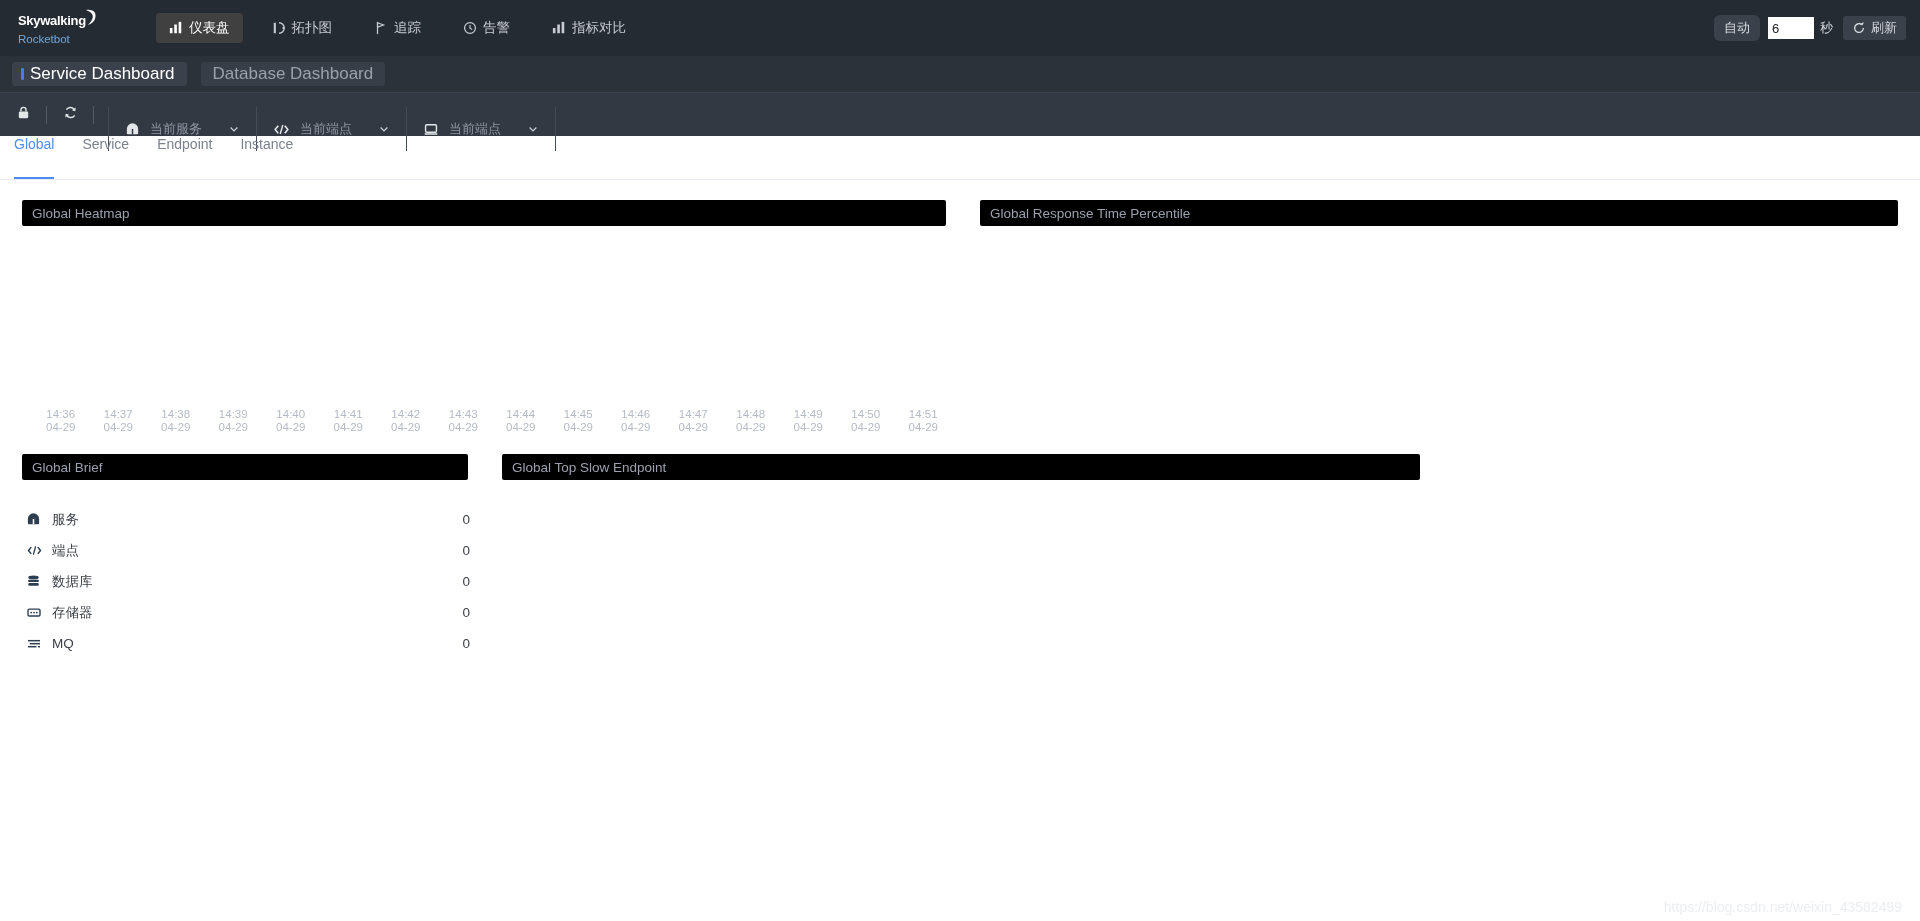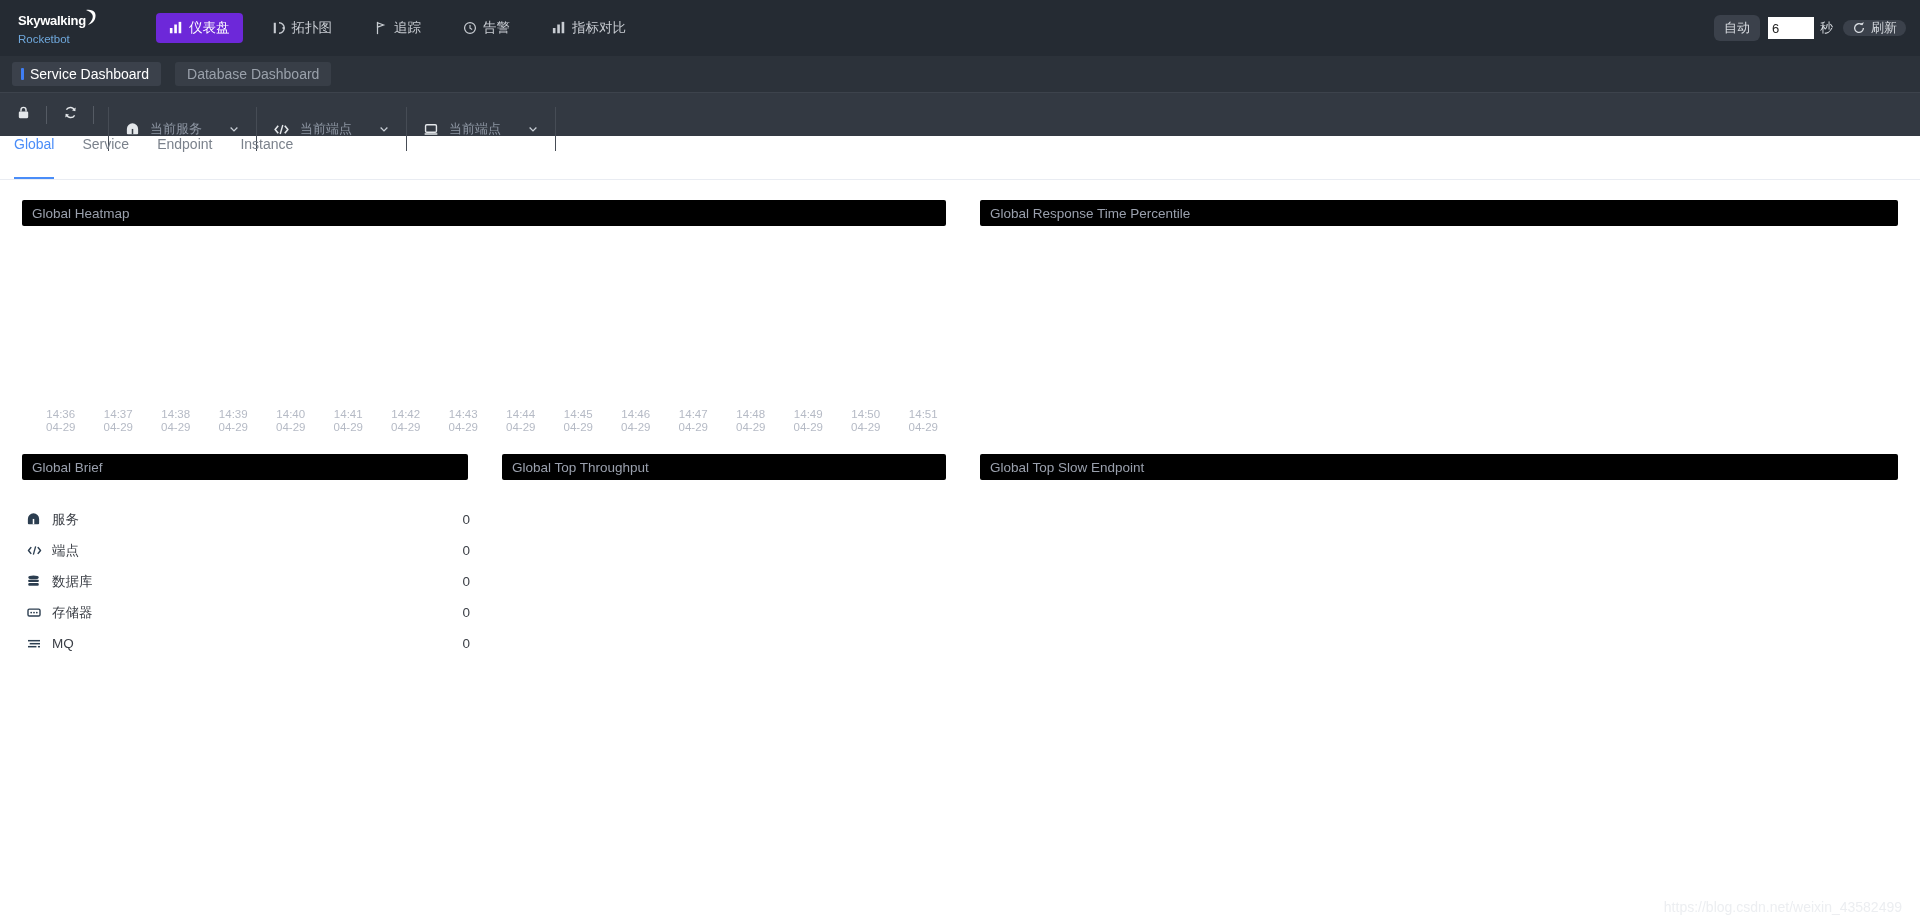--- a/index.html
+++ b/index.html
@@ -52,21 +52,21 @@
     gap: 6px;
     height: 30px;
     padding: 0 13px;
     border-radius: 4px;
     color: #c8ccd2;
     font-size: 13.5px;
     cursor: pointer;
     margin-right: 16px;
     white-space: nowrap;
   }
-  .nav-item.active { background: #6d28d9; color: #ffffff; }
+  .nav-item.active { background: #404040; color: #ffffff; }
   .nav-ico { display:inline-flex; width:14px; height:14px; align-items:center; justify-content:center; }
   .nav-ico svg { display:block; }
 
   .header-right {
     position: absolute;
     right: 14px; top: 0; height: 56px;
     display: flex; align-items: center; gap: 0px;
   }
   .btn-auto {
     background: #3b414b;
@@ -87,43 +87,43 @@
     color: #222;
     padding: 0 4px;
     outline: none;
     font-family: "Liberation Sans", sans-serif;
   }
   .sec-label { color:#d7dbe0; font-size: 13px; margin-left: 6px; }
   .btn-refresh {
     background: #3b414b;
     color: #d7dbe0;
     font-size: 13px;
-    height: 16px;
+    height: 24px;
     padding: 0 9px;
-    border-radius: 8px;
+    border-radius: 3px;
     display:flex; align-items:center; gap:5px;
     cursor:pointer;
     margin-left: 10px;
     justify-content: center;
   }
 
   
   .dashtabs {
     height: 36px;
     background: #2c323a;
     display: flex; align-items: center;
     padding-left: 12px;
     gap: 14px;
   }
   .dashtab {
     height: 24px;
     display: flex; align-items: center;
     padding: 0 12px;
     border-radius: 3px;
-    font-size: 14px;
+    font-size: 17px;
     color: #9aa1ab;
     background: #383e47;
     cursor: pointer;
     white-space: nowrap;
   }
   .dashtab.active { color: #ffffff; background: #3b414b; padding-left: 9px; }
   .dashtab .bluebar {
     display:inline-block;
     width: 3px; height: 12px;
     background: #3f7ef5;
@@ -572,26 +572,20 @@
                   <rect x="12.2" y="10.6" width="2.2" height="1.6" fill="#2c3e50"></rect>
                 </svg>
             </span>
             <span class="brief-label">MQ</span>
             <span class="brief-val">0</span>
           </div>
 
         </div>
       </div>
 
-      <div class="panel" style="width:468px;">
-        <div class="panel-head">
-          <span>Global Top Throughput</span>
-        </div>
-        <div class="panel-body" style="height:180px;"></div>
-      </div>
 
       <div class="panel" style="width:942px;">
         <div class="panel-head">
           <span>Global Top Slow Endpoint</span>
         </div>
         <div class="panel-body" style="height:180px;"></div>
       </div>
 
     </div>
 

